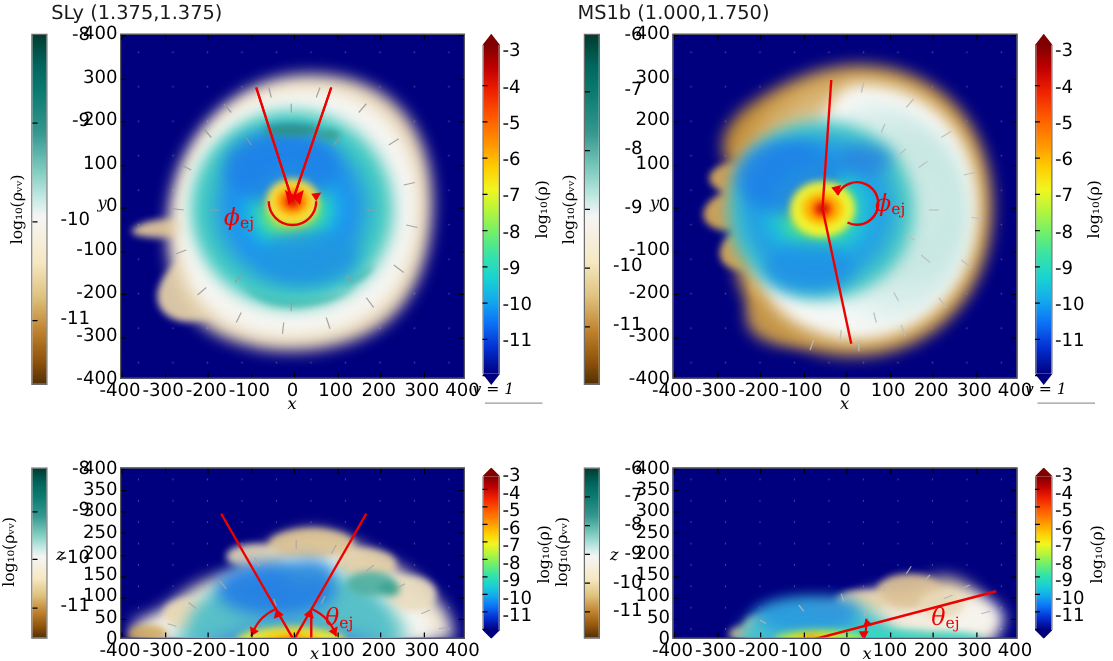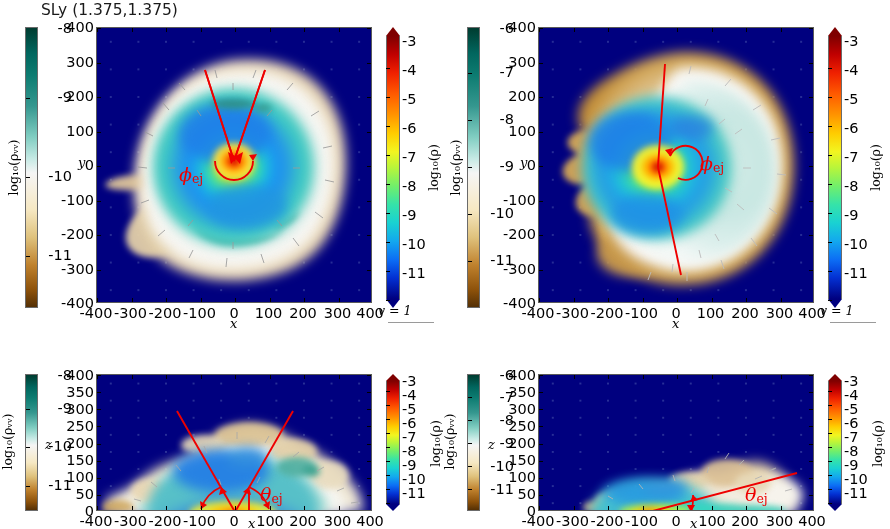--- a/index.html
+++ b/index.html
@@ -386,20 +386,21 @@
     <div class="cbticklabel abs" style="left:402px;top:244px;">-10</div>
     <div class="cbticklabel abs" style="left:402px;top:273px;">-11</div>
     <div class="cbarlabel rot90" style="left:390px;top:160px;width:86px;text-align:center;"><span>log₁₀(ρ)</span></div>
 
     <div class="vkey" style="left:378px;top:303px;">v = 1</div>
     <div class="vkeybar" style="left:388px;top:322px;width:46px;"></div>
   </div>
 
   <div class="abs" style="left:445px;top:0;width:445px;height:330px;">
 
+    <div class="panel-title abs" style="left:17px;top:1px;">MS1b (1.000,1.750)</div>
 
     <div class="cbar" style="left:22px;top:27px;width:13px;height:281px;">
       <div class="cbar-left-grad"></div>
       <div class="cbtick" style="top:45px;"></div>
         <div class="cbtick" style="top:92px;"></div>
       <div class="cbtick" style="top:139px;"></div>
         <div class="cbtick" style="top:186px;"></div>
       <div class="cbtick" style="top:233px;"></div>
     </div>
     <div class="cbticklabel rightal abs" style="left:35px;top:28px;width:34px;">-6</div>

